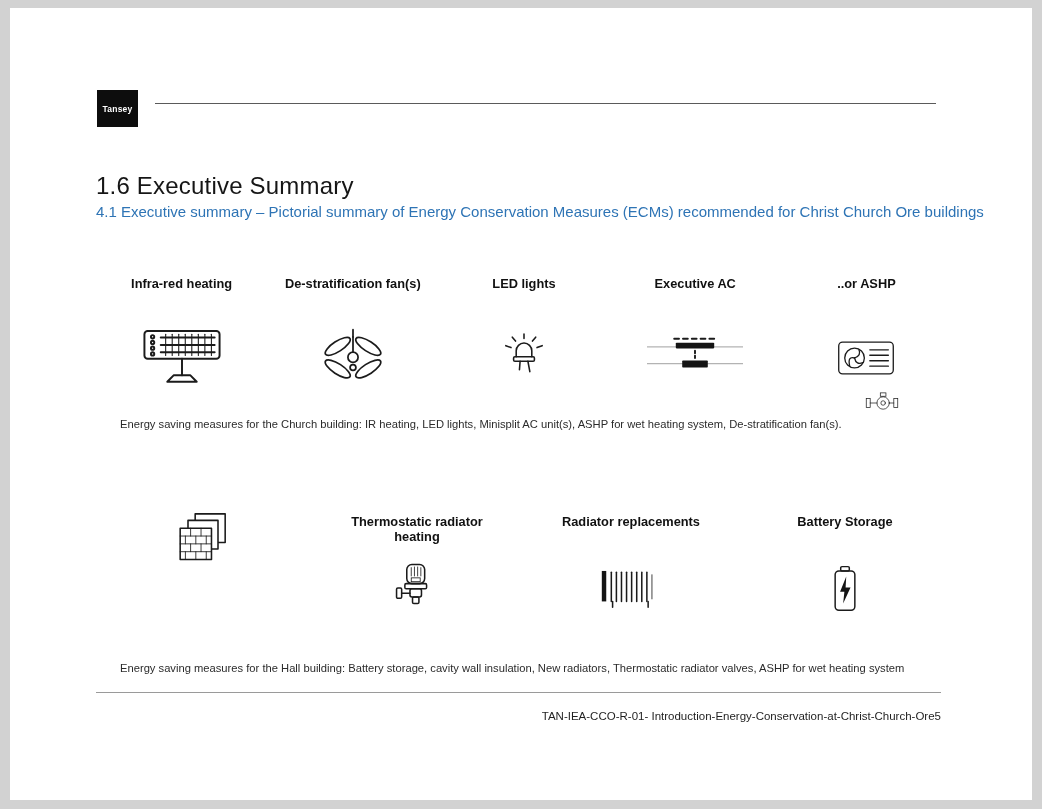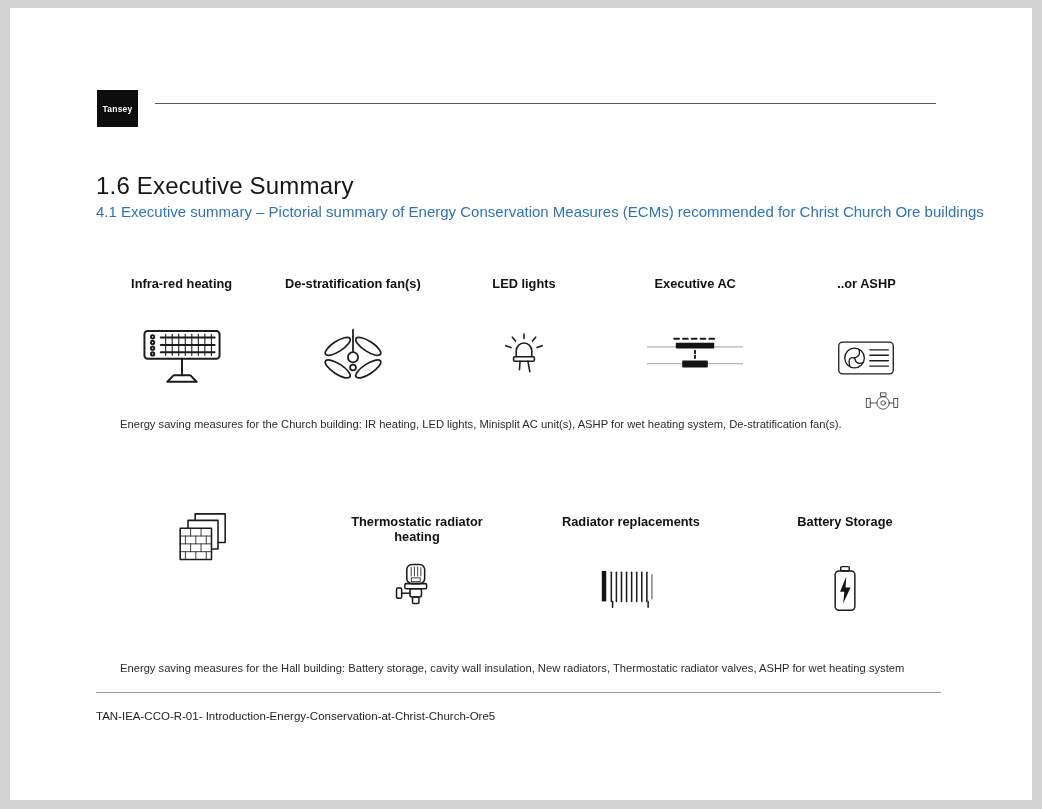--- a/index.html
+++ b/index.html
@@ -34,21 +34,21 @@
   .pump-overlay { position:absolute; right:-4px; bottom:-10px; }
 
   .caption { position:absolute; left:86px; width:856px; font-size:11.2px; color:#2b2b2b; padding-left:24px; }
   .caption-1 { top:393px;margin-top:17px; }
   .caption-2 { top:654px; }
 
   .row1 { top:250px; }
   .row2 { top:488px; }
 
   .footer-rule { position:absolute; left:86px; top:684px; width:845px; height:0; border-top:1px solid #9a9a9a; }
-  .footer { position:absolute; left:86px; top:702px; width:845px; display:flex; justify-content:flex-start;
+  .footer { position:absolute; left:86px; top:702px; width:845px; display:flex; justify-content:flex-end;
             font-size:11.5px; color:#1f1f1f; }
 </style>
 </head>
 <body>
 
 <div class="screen">
   <div class="page">
 
     <div class="logo">
       <span>Tansey</span>

